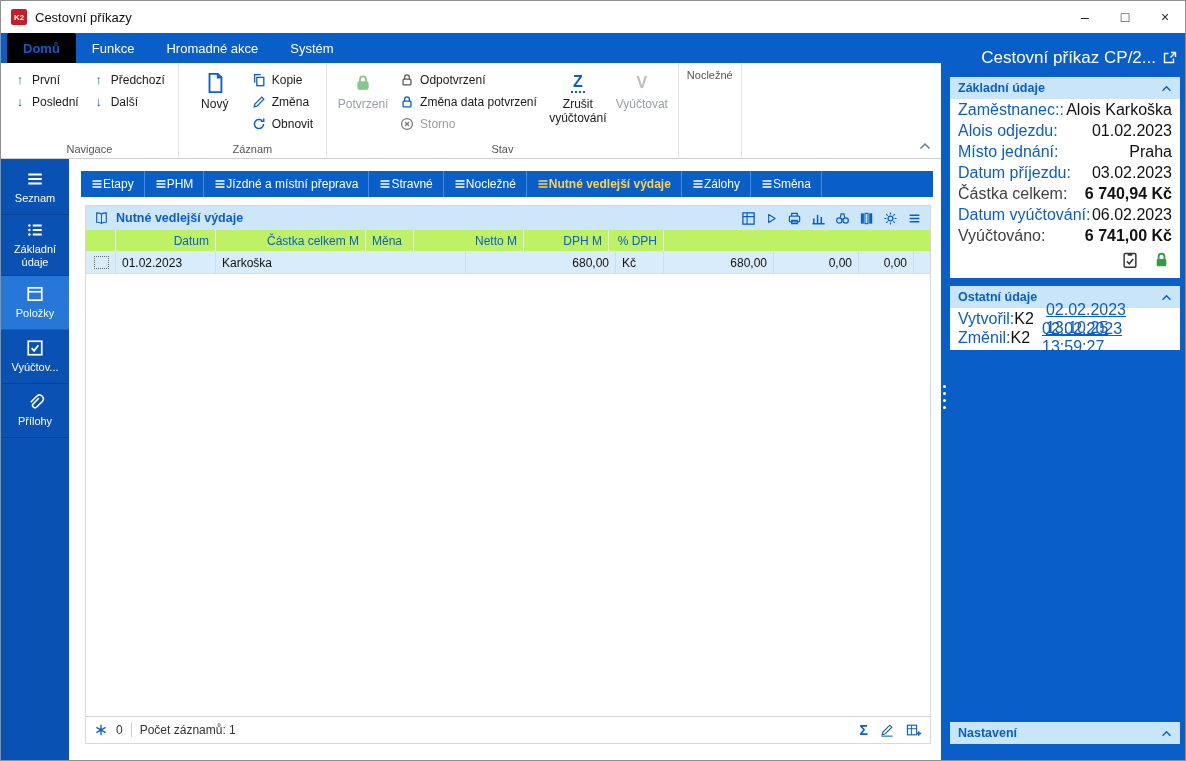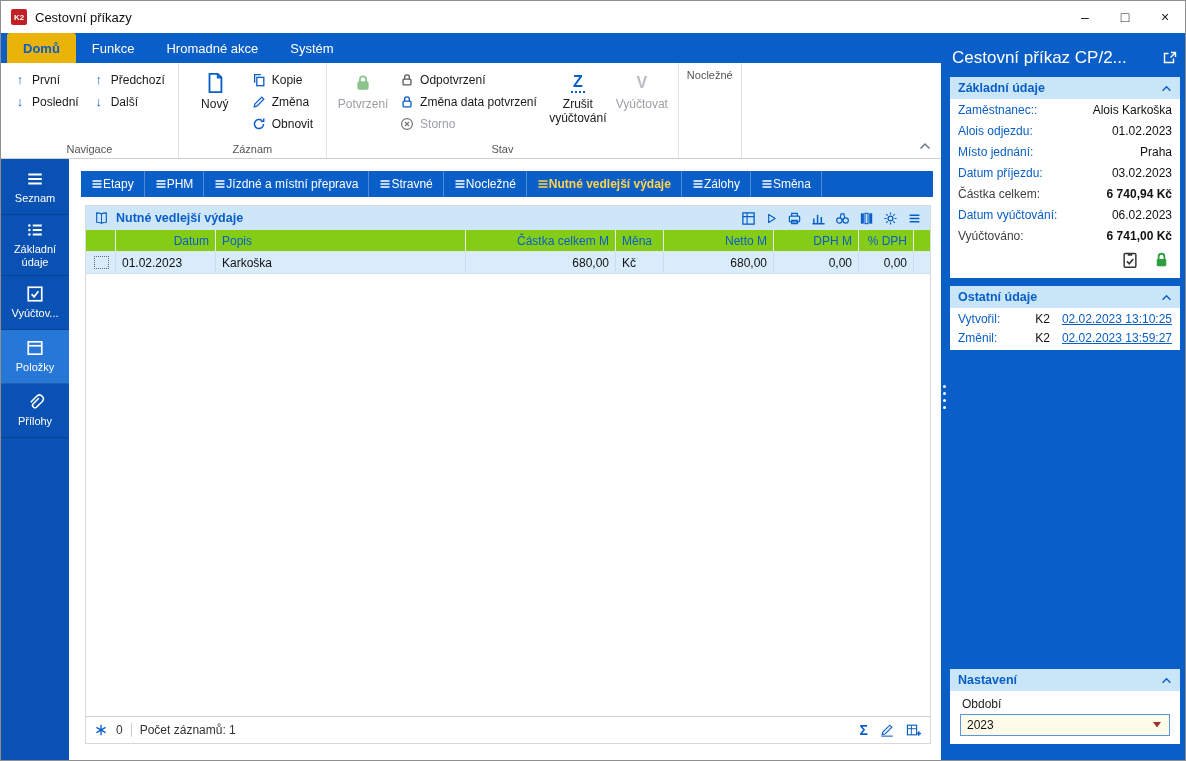--- a/index.html
+++ b/index.html
@@ -18,21 +18,21 @@
   .win-title{font-size:13px;color:#111;}
   .win-controls{margin-left:auto;display:flex;height:32px;}
   .win-btn{width:40px;display:flex;align-items:center;justify-content:center;font-size:14px;color:#222;cursor:default;}
 
   .app-body{flex:1;display:flex;min-height:0;}
   .left-col{width:940px;display:flex;flex-direction:column;min-height:0;}
 
   
   .ribbon-tabs{height:30px;background:var(--accent);display:flex;align-items:stretch;padding-left:6px;flex:0 0 auto;}
   .rtab{display:flex;align-items:center;padding:0 16px;color:#fff;font-size:13px;cursor:default;}
-  .rtab.active{background:#eab308;color:var(--accent);font-weight:bold;border-radius:3px 3px 0 0;}
+  .rtab.active{background:#000000;color:var(--accent);font-weight:bold;border-radius:3px 3px 0 0;}
 
   
   .ribbon{height:96px;background:#fff;border-bottom:1px solid #cfcfcf;display:flex;position:relative;flex:0 0 auto;}
   .rgroup{display:flex;flex-direction:column;border-right:1px solid #e3e3e3;padding:3px 8px 0 8px;}
   .rgroup-body{flex:1;display:flex;align-items:flex-start;gap:4px;}
   .rgroup-label{height:18px;display:flex;align-items:center;justify-content:center;font-size:11px;color:#555;}
   .btncol{display:flex;flex-direction:column;gap:1px;padding-top:3px;}
   .smbtn{display:flex;align-items:center;gap:6px;font-size:12px;color:#1a1a1a;padding:2px 5px;min-height:21px;white-space:nowrap;border-radius:2px;cursor:default;}
   .smbtn.disabled{color:var(--disabled);}
   .bigbtn{width:56px;display:flex;flex-direction:column;align-items:center;gap:3px;padding:5px 2px 2px;font-size:12px;color:#1a1a1a;text-align:center;line-height:1.15;border-radius:2px;cursor:default;}
@@ -57,45 +57,45 @@
   .main{flex:1;display:flex;flex-direction:column;background:#fff;padding:12px 8px 16px 12px;min-height:0;}
   .content-tabs{height:26px;background:var(--accent);display:flex;align-items:stretch;flex:0 0 auto;}
   .ctab{display:flex;align-items:center;padding:0 10px;color:#fff;font-size:12px;border-right:1px solid rgba(255,255,255,0.28);white-space:nowrap;cursor:default;}
   .ctab.active{color:var(--tab-yellow);font-weight:bold;}
 
   .panel{flex:1;display:flex;flex-direction:column;margin:8px 2px 0 4px;border:1px solid #d8d8d8;min-height:0;}
   .panel-header{height:24px;background:var(--hdr-bg);display:flex;align-items:center;gap:7px;padding:0 8px;color:var(--accent);font-size:12.5px;font-weight:bold;flex:0 0 auto;}
   .ph-icons{margin-left:auto;display:flex;align-items:center;gap:9px;}
   .ph-icons .i{cursor:default;}
 
-  .thead{display:flex;height:22px;align-items:stretch;background:#84cc16;border-bottom:1px solid #e0e6ec;color:var(--accent);font-size:12px;flex:0 0 auto;}
+  .thead{display:flex;height:22px;align-items:stretch;background:#bef264;border-bottom:1px solid #e0e6ec;color:var(--accent);font-size:12px;flex:0 0 auto;}
   .th{display:flex;align-items:center;padding:0 6px;border-right:1px solid #e7ecf1;cursor:default;}
   .trow{display:flex;height:22px;align-items:stretch;background:var(--sel-row);font-size:12px;color:#111;border-bottom:1px solid #cfe2f3;flex:0 0 auto;cursor:default;}
   .td{display:flex;align-items:center;padding:0 6px;border-right:1px solid #c9ddf0;}
   .c0{width:30px;flex:0 0 auto;} .c1{width:100px;flex:0 0 auto;} .c2{width:250px;flex:0 0 auto;}
   .c3{width:150px;flex:0 0 auto;} .c4{width:48px;flex:0 0 auto;} .c5{width:110px;flex:0 0 auto;}
   .c6{width:85px;flex:0 0 auto;} .c7{width:55px;flex:0 0 auto;} .cfill{flex:1;border-right:none;}
   .ha-r,.ta-r{justify-content:flex-end;} .ha-l,.ta-l{justify-content:flex-start;}
   .cursor-box{width:18px;height:13px;border:1px dotted #666;margin-left:2px;}
   .filler{flex:1;background:#fff;}
   .panel-footer{height:27px;border-top:1px solid #d0d0d0;display:flex;align-items:center;gap:8px;padding:0 8px;font-size:12px;color:#333;flex:0 0 auto;}
   .vdiv{width:1px;height:14px;background:#ccc;}
   .pf-right{margin-left:auto;display:flex;align-items:center;gap:12px;}
   .sigma{color:var(--accent);font-weight:bold;font-size:14px;line-height:1;}
 
   
   .right-panel{flex:1;background:var(--accent);display:flex;flex-direction:column;position:relative;padding:0 5px 8px 9px;min-height:0;}
   .splitter{position:absolute;left:2px;top:352px;display:flex;flex-direction:column;gap:4px;cursor:default;}
   .splitter span{width:3px;height:3px;background:#fff;border-radius:50%;display:block;}
   .rp-title{height:44px;display:flex;align-items:center;gap:6px;color:#fff;font-size:17px;padding:6px 2px 0 2px;flex:0 0 auto;}
-  .rp-title .t{flex:1;white-space:nowrap;overflow:hidden;}
+  .rp-title .t{flex:1;white-space:nowrap;overflow:hidden;text-align:right;}
   .card{background:#fff;margin-bottom:8px;flex:0 0 auto;}
   .card-header{height:22px;background:#c9e5f8;display:flex;align-items:center;padding:0 8px;color:var(--accent);font-size:12.5px;font-weight:bold;cursor:default;}
   .card-header .i{margin-left:auto;}
-  .frow{height:21px;display:flex;align-items:center;padding:0 8px;font-size:12px;}
+  .frow{height:21px;display:flex;align-items:center;padding:0 8px;font-size:16px;}
   .frow .fl{color:var(--accent);}
   .frow .fv{margin-left:auto;color:#111;text-align:right;}
   .frow.bold .fl{font-weight:normal;color:#404040;}
   .frow.bold .fv{font-weight:bold;}
   .frow .fts{color:var(--accent);margin-left:12px;text-decoration:underline;}
   .card-icons{height:32px;display:flex;align-items:center;justify-content:flex-end;gap:14px;padding:0 10px 4px;}
   .rp-spacer{flex:1;}
   .settings-body{padding:4px 10px 8px;}
   .settings-body .slabel{font-size:12px;color:#222;padding:2px 0 3px 2px;}
   .combo{height:22px;border:1px solid #5a94dd;background:#fffde9;display:flex;align-items:center;padding:0 6px;font-size:12px;color:#111;cursor:default;}
@@ -262,34 +262,34 @@
           </div>
           <div class="side-item">
             <svg class="i" width="20" height="18" viewBox="0 0 16 16">
                 <circle cx="3" cy="4" r="1.1" fill="#fff"></circle>
                 <circle cx="3" cy="8" r="1.1" fill="#fff"></circle>
                 <circle cx="3" cy="12" r="1.1" fill="#fff"></circle>
                 <path d="M6 4h8M6 8h8M6 12h8" stroke="#fff" stroke-width="1.6"></path>
               </svg>
             <span class="lbl">Základní údaje</span>
           </div>
+          <div class="side-item active">
+            <svg class="i" width="20" height="18" viewBox="0 0 16 16">
+                <rect x="2" y="2.5" width="12" height="11" fill="none" stroke="#fff" stroke-width="1.5"></rect>
+                <path d="M2 6h12" stroke="#fff" stroke-width="1.5"></path>
+              </svg>
+            <span class="lbl">Položky</span>
+          </div>
           <div class="side-item">
             <svg class="i" width="20" height="18" viewBox="0 0 16 16">
                 <rect x="2" y="2" width="12" height="12" fill="none" stroke="#fff" stroke-width="1.5"></rect>
                 <path d="M5 8.2l2.2 2.3L11 5.6" fill="none" stroke="#fff" stroke-width="1.6"></path>
               </svg>
             <span class="lbl">Vyúčtov...</span>
           </div>
-          <div class="side-item active">
-            <svg class="i" width="20" height="18" viewBox="0 0 16 16">
-                <rect x="2" y="2.5" width="12" height="11" fill="none" stroke="#fff" stroke-width="1.5"></rect>
-                <path d="M2 6h12" stroke="#fff" stroke-width="1.5"></path>
-              </svg>
-            <span class="lbl">Položky</span>
-          </div>
           <div class="side-item">
             <svg class="i" width="20" height="18" viewBox="0 0 16 16">
                 <path d="M11.5 4.5l-5 5a2.1 2.1 0 0 0 3 3l5-5a3.4 3.4 0 0 0-4.8-4.8L4.2 8.2" fill="none" stroke="#fff" stroke-width="1.4"></path>
               </svg>
             <span class="lbl">Přílohy</span>
           </div>
         </div>
 
         <div class="main">
 
@@ -382,21 +382,20 @@
                   </svg>
                 <svg class="i blue" width="15" height="13" viewBox="0 0 16 16">
                     <path d="M2 4h12M2 8h12M2 12h12" stroke="currentColor" stroke-width="2"></path>
                   </svg>
               </div>
             </div>
 
             <div class="thead">
               <div class="th c0"></div>
               <div class="th c1 ha-r">Datum</div>
-              <div class="th c2 ha-l">Popis</div>
               <div class="th c3 ha-r">Částka celkem M</div>
               <div class="th c4 ha-l">Měna</div>
               <div class="th c5 ha-r">Netto M</div>
               <div class="th c6 ha-r">DPH M</div>
               <div class="th c7 ha-r">% DPH</div>
               <div class="th cfill"></div>
             </div>
 
             <div class="trow">
               <div class="td c0">
@@ -524,25 +523,16 @@
 
       <div class="rp-spacer"></div>
 
       <div class="card" style="">
         <div class="card-header">
           <span>Nastavení</span>
           <svg class="i blue" width="11" height="7" viewBox="0 0 12 8">
               <path d="M1.5 6.5L6 2l4.5 4.5" fill="none" stroke="currentColor" stroke-width="1.6"></path>
             </svg>
         </div>
-        <div class="settings-body">
-          <div class="slabel">Období</div>
-          <div class="combo">
-            <span class="cv">2023</span>
-            <svg class="i" width="12" height="10" viewBox="0 0 12 10">
-                <path d="M2 2h8L6 7.5z" fill="#a03030"></path>
-              </svg>
-          </div>
-        </div>
       </div>
     </div>
   </div>
 </div>
 
 </body></html>

